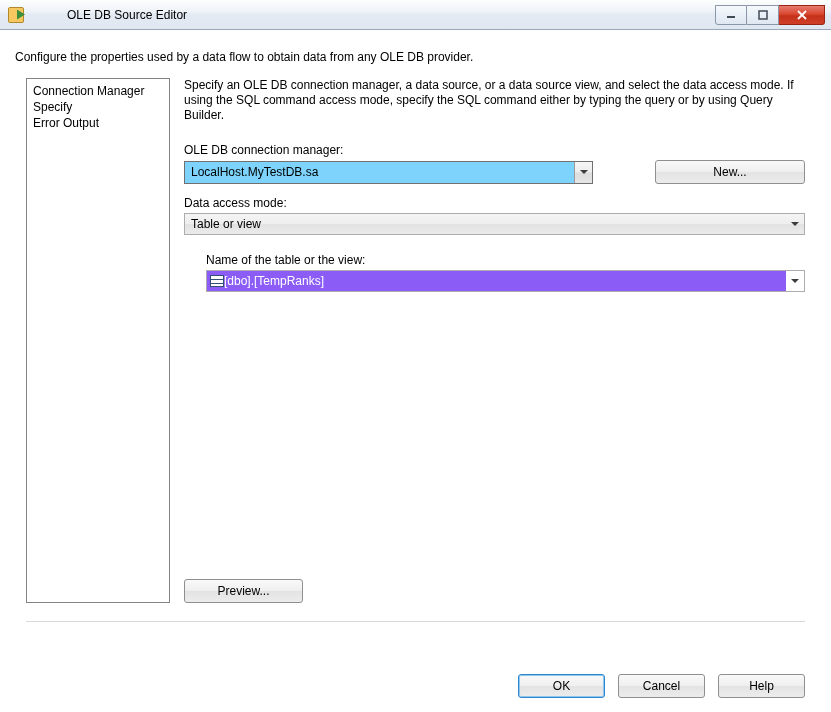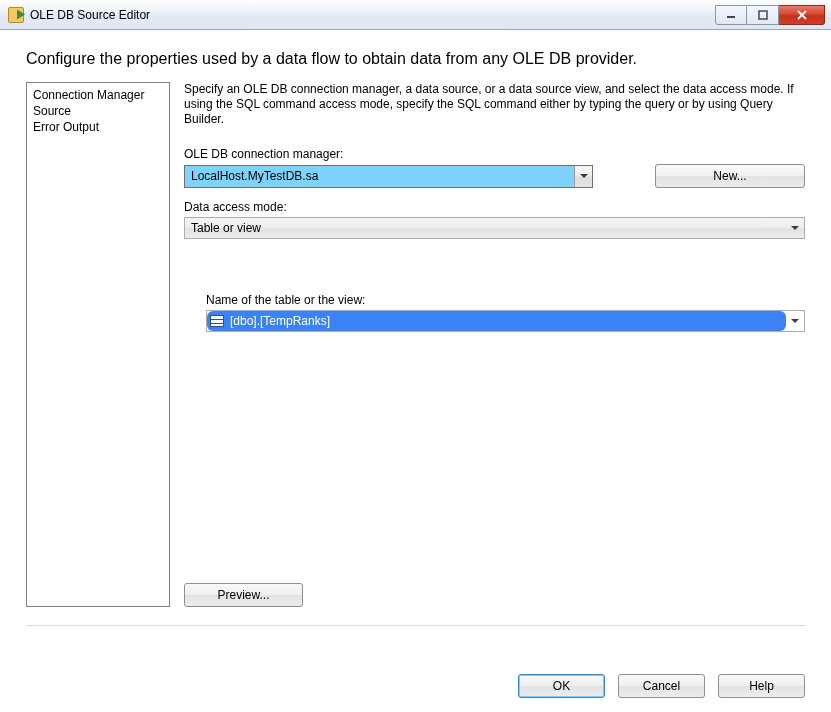--- a/index.html
+++ b/index.html
@@ -4,21 +4,21 @@
 <style>
   * { box-sizing: border-box; }
   html, body { margin: 0; padding: 0; font-family: "Segoe UI", Tahoma, sans-serif; font-size: 12px; color: #000; }
   body { background: #fff; width: 831px; height: 712px; overflow: hidden; }
 
   
   .titlebar {
     height: 30px;
     background: linear-gradient(to bottom, #fdfefe 0%, #eef3f8 40%, #e3eaf3 50%, #dfe7f1 100%);
     border-bottom: 1px solid #9aa7b7;
-    display: flex; align-items: center;
+    display: flex; align-items: center; gap: 37px;
   }
   .titlebar .app-icon {
     width: 16px; height: 16px; margin: 0 6px 0 8px;
     background: #f6c85f; border: 1px solid #b0892a; border-radius: 2px;
     position: relative;
   }
   .titlebar .app-icon::after {
     content: ""; position: absolute; right: -2px; top: 2px; width: 8px; height: 10px;
     background: #3c8f3c; clip-path: polygon(0 0, 100% 50%, 0 100%);
   }
@@ -30,21 +30,21 @@
     display: flex; align-items: center; justify-content: center;
     font-size: 10px; color: #404a57;
   }
   .winbtn:first-child { border-left: 1px solid #8a97a8; border-radius: 0 0 0 3px; }
   .winbtn:last-child { border-radius: 0 0 3px 0; }
   .winbtn.close { background: linear-gradient(to bottom, #e67a6f 0%, #d9472f 45%, #c5311a 55%, #cf3f27 100%); color: #fff; width: 46px; border-color: #962514;}
   .winbtn svg { width: 10px; height: 10px; }
 
   
   .client { position: absolute; top: 30px; left: 0; right: 0; bottom: 0; background: #fff; }
-  .desc-top { padding: 20px 26px 14px 26px; font-size: 16px; }
+  .desc-top { padding: 20px 26px 14px 15px; font-size: 12px; }
   .split { display: flex; padding: 0 26px; gap: 14px; height: 525px; }
   .navbox {
     width: 144px; flex: 0 0 144px; border: 1px solid #838383; background: #fff;
     padding: 4px 6px; font-size: 12px; line-height: 16px;
   }
   .navbox div { white-space: nowrap; }
   .mainpane { flex: 1; display: flex; flex-direction: column; }
   .instr { font-size: 12px; line-height: 15px; margin-bottom: 20px; }
 
   .lbl { font-size: 12px; margin-bottom: 3px; }
@@ -72,27 +72,27 @@
   .btn.new { width: 150px; margin-left: 48px; }
 
   .combo-wide {
     height: 22px; border: 1px solid #adadad; display: flex; align-items: stretch;
     background: linear-gradient(to bottom, #f4f4f4 0%, #eeeeee 49%, #e2e2e2 51%, #ebebeb 100%);
     margin-bottom: 18px;
   }
   .combo-wide .combo-text { padding: 3px 6px; flex: 1; font-size: 12px; }
   .combo-wide .combo-btn { width: 18px; display: flex; align-items: center; justify-content: center; }
 
-  .indent { margin-left: 22px; margin-top: 36px; }
+  .indent { margin-left: 22px; }
   .combo-sel {
     height: 22px; border: 1px solid #adadad; display: flex; align-items: stretch; background: #fff;
   }
   .combo-sel .sel-inner {
-    flex: 1; background: #3b82f6; color: #fff; display: flex; align-items: center;
-    padding: 0 4px 0 3px; gap: 6px; font-size: 12px; border-radius: 6px;
+    flex: 1; background: #8b5cf6; color: #fff; display: flex; align-items: center;
+    padding: 0 4px 0 3px; font-size: 12px;
   }
   .tbl-icon { width: 14px; height: 12px; background: #fff; border: 1px solid #344e7a; position: relative; }
   .tbl-icon::before { content:""; position:absolute; left:0; right:0; top:3px; height:1px; background:#344e7a; }
   .tbl-icon::after { content:""; position:absolute; left:0; right:0; top:7px; height:1px; background:#344e7a; }
   .combo-sel .combo-btn { width: 18px; display: flex; align-items: center; justify-content: center; background:#fff; }
 
   .preview-row { margin-top: auto; }
   .btn.preview { width: 119px; }
 
   .hr { border-top: 1px solid #d9d9d9; margin: 18px 26px 0 26px; }
@@ -126,21 +126,21 @@
     </div>
   </div>
 </div>
 
 <div class="client">
   <div class="desc-top">Configure the properties used by a data flow to obtain data from any OLE DB provider.</div>
 
   <div class="split">
     <div class="navbox">
       <div>Connection Manager</div>
-      <div>Source</div>
+      <div>Specify</div>
       <div>Error Output</div>
     </div>
 
     <div class="mainpane">
       <div class="instr">Specify an OLE DB connection manager, a data source, or a data source view, and select the data access mode. If using the SQL command access mode, specify the SQL command either by typing the query or by using Query Builder.</div>
 
       <div class="lbl">OLE DB connection manager:</div>
       <div class="row-conn">
         <div class="combo metal">
           <div class="combo-text">LocalHost.MyTestDB.sa</div>

